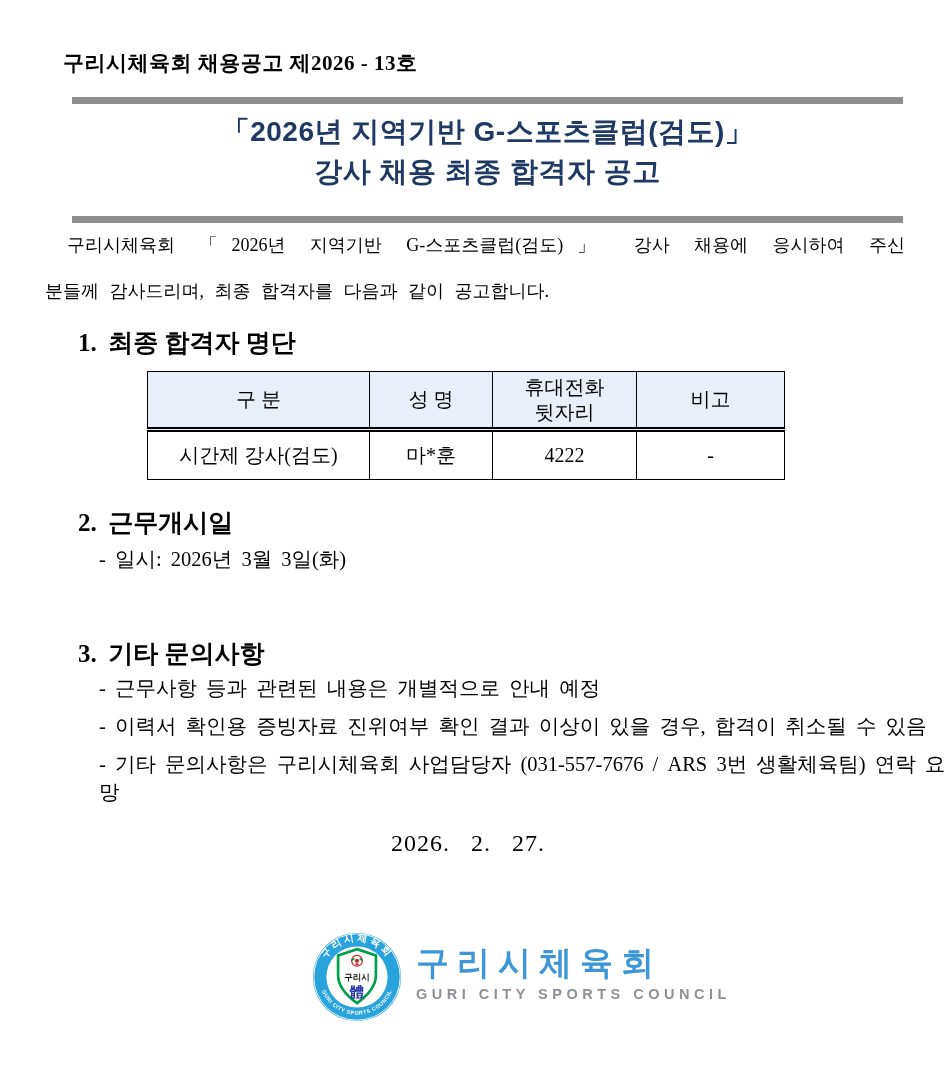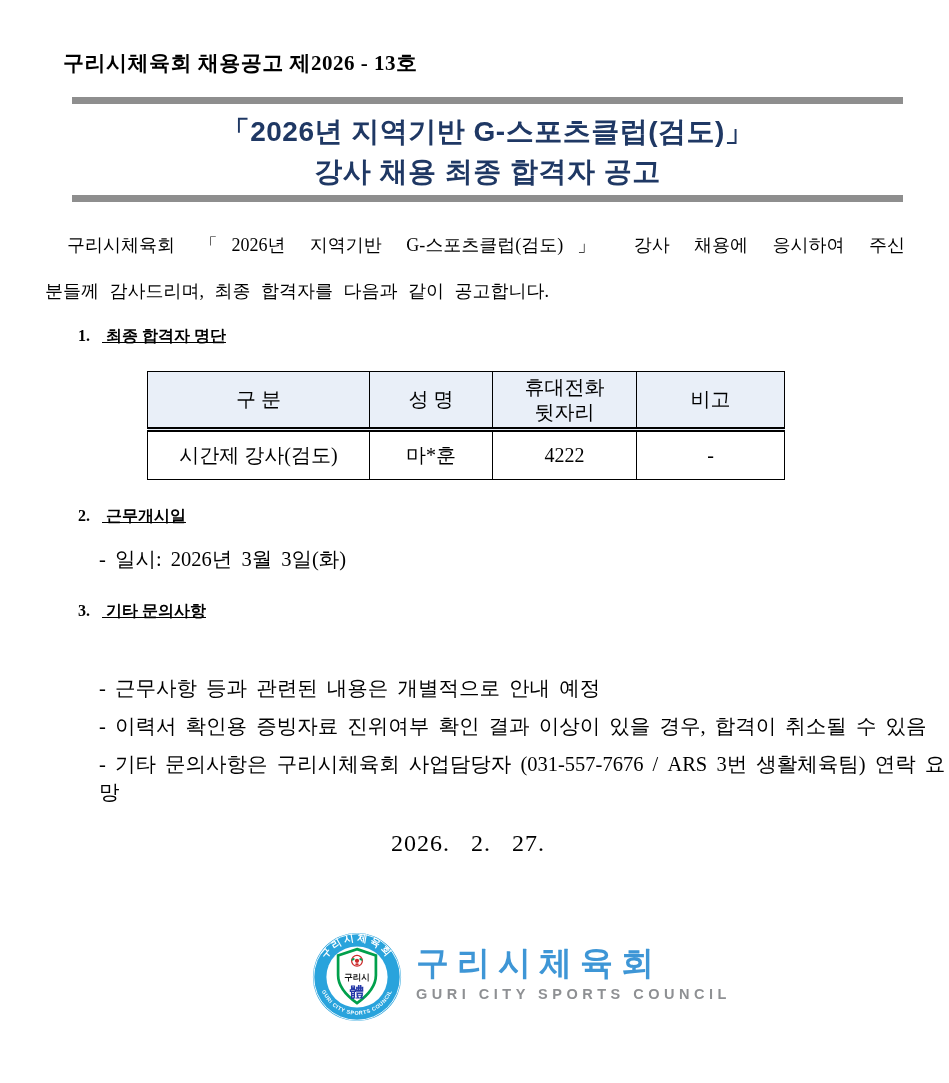--- a/index.html
+++ b/index.html
@@ -11,36 +11,36 @@
   .abs{position:absolute;}
 
   
   .doc-number{
     left:63px;top:49px;font-size:21px;font-weight:600;letter-spacing:.5px;
   }
 
   
   .title-block{left:72px;top:97px;width:831px;}
   .bar{height:7px;background:#8e8e8e;}
-  .title-lines{padding:8px 0 3px 0;text-align:center;}
+  .title-lines{padding:8px 0 24px 0;text-align:center;}
   .title-line{
     font-family:"Liberation Sans","DejaVu Sans",sans-serif;
     font-weight:bold;font-size:28px;line-height:40px;color:#1f3864;
     letter-spacing:.5px;
   }
 
   
   .intro{left:45px;top:222px;width:860px;font-size:18px;line-height:46px;}
   .intro .l1{
     text-align:justify;text-align-last:justify;text-indent:22px;word-spacing:6px;
   }
   .intro .l2{word-spacing:6px;}
 
   
-  .sec-head{font-size:16px;font-weight:600;text-decoration:underline;}
+  .sec-head{font-size:25px;font-weight:600;}
   .sec-no{display:inline-block;min-width:24px;}
   .sec-item{font-size:20.5px;word-spacing:4px;}
 
   
   .result-table{
     left:111px;top:371px;border-collapse:collapse;table-layout:fixed;margin-left:36px;
   }
   .result-table th,.result-table td{
     border:1.2px solid #000;text-align:center;vertical-align:middle;
     font-weight:normal;font-size:20px;padding:0;
@@ -122,21 +122,21 @@
     </tr>
   </tbody>
 </table>
 
 <div class="abs sec-head" style="left:78px;top:506px;">
   <span class="sec-no">2.</span>
   <span>근무개시일</span>
 </div>
 <div class="abs sec-item" style="left:99px;top:545px;text-align:right;">- 일시: 2026년 3월 3일(화)</div>
 
-<div class="abs sec-head" style="left:78px;top:601px;">
+<div class="abs sec-head" style="left:78px;top:637px;">
   <span class="sec-no">3.</span>
   <span>기타 문의사항</span>
 </div>
 <div class="abs sec-item" style="left:99px;top:674px;">- 근무사항 등과 관련된 내용은 개별적으로 안내 예정</div>
 <div class="abs sec-item" style="left:99px;top:712px;">- 이력서 확인용 증빙자료 진위여부 확인 결과 이상이 있을 경우, 합격이 취소될 수 있음</div>
 <div class="abs sec-item" style="left:99px;top:750px;">- 기타 문의사항은 구리시체육회 사업담당자 (031-557-7676 / ARS 3번 생활체육팀) 연락 요망</div>
 
 <div class="abs date-line">2026.   2.   27.</div>
 
 <div class="abs logo">

